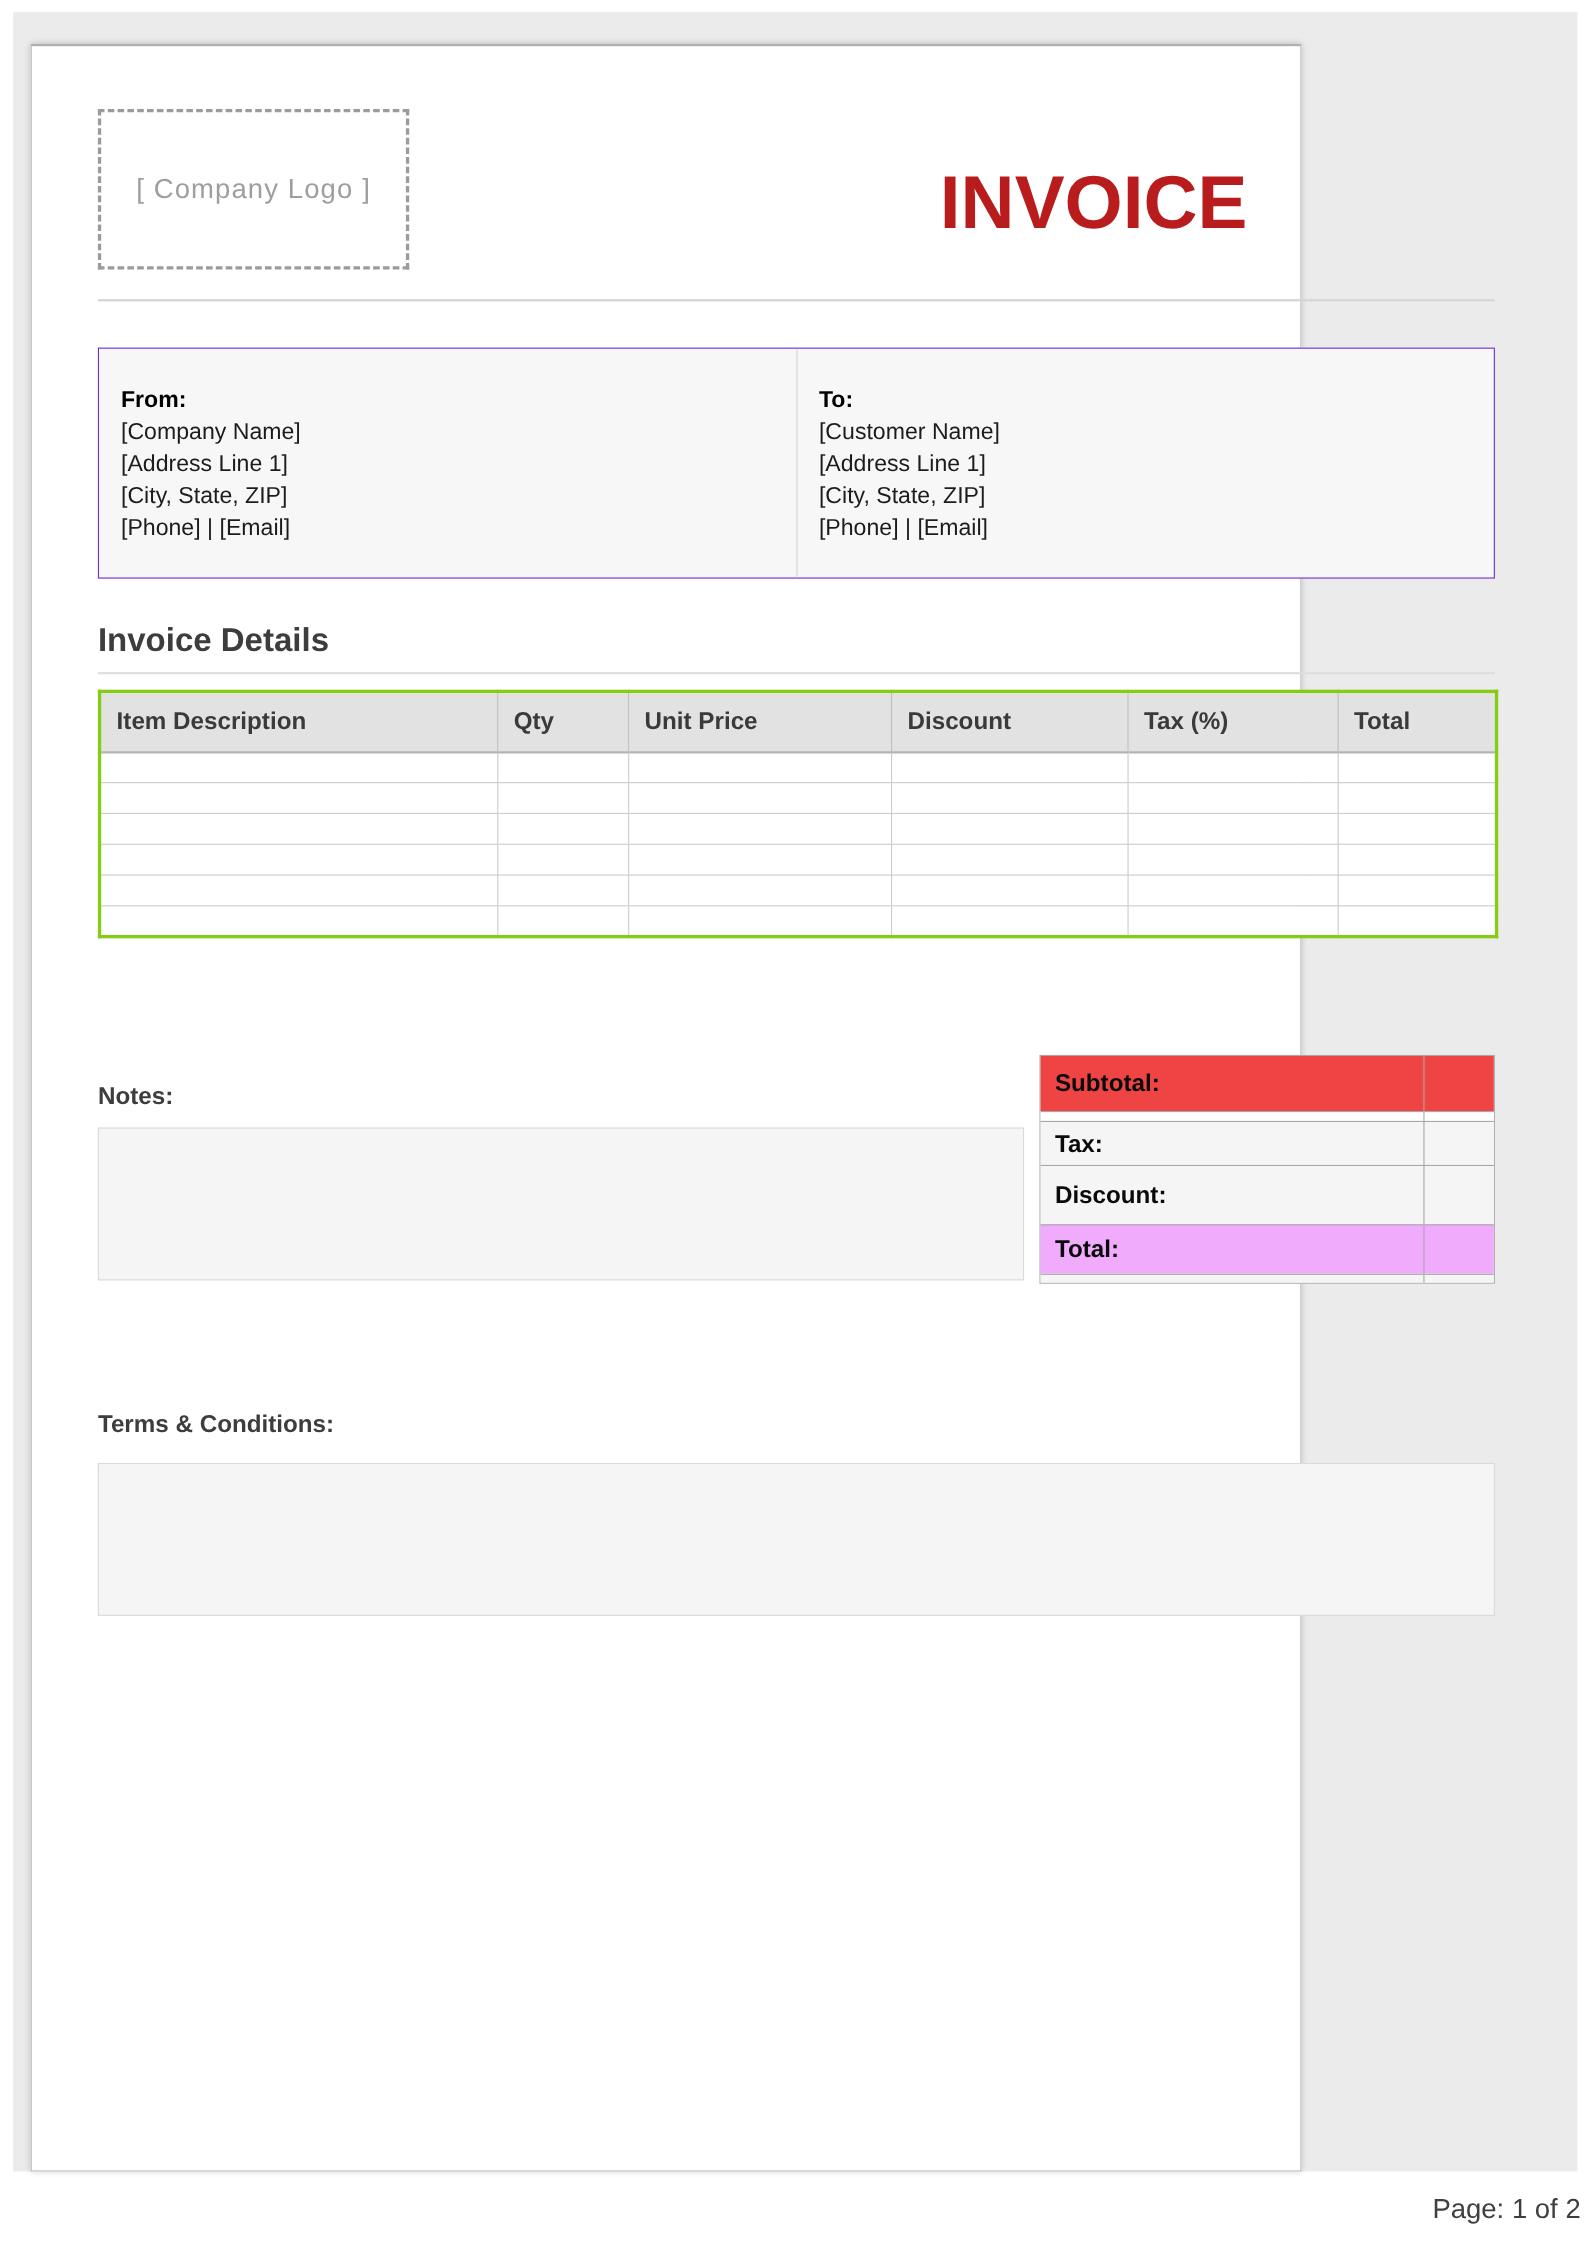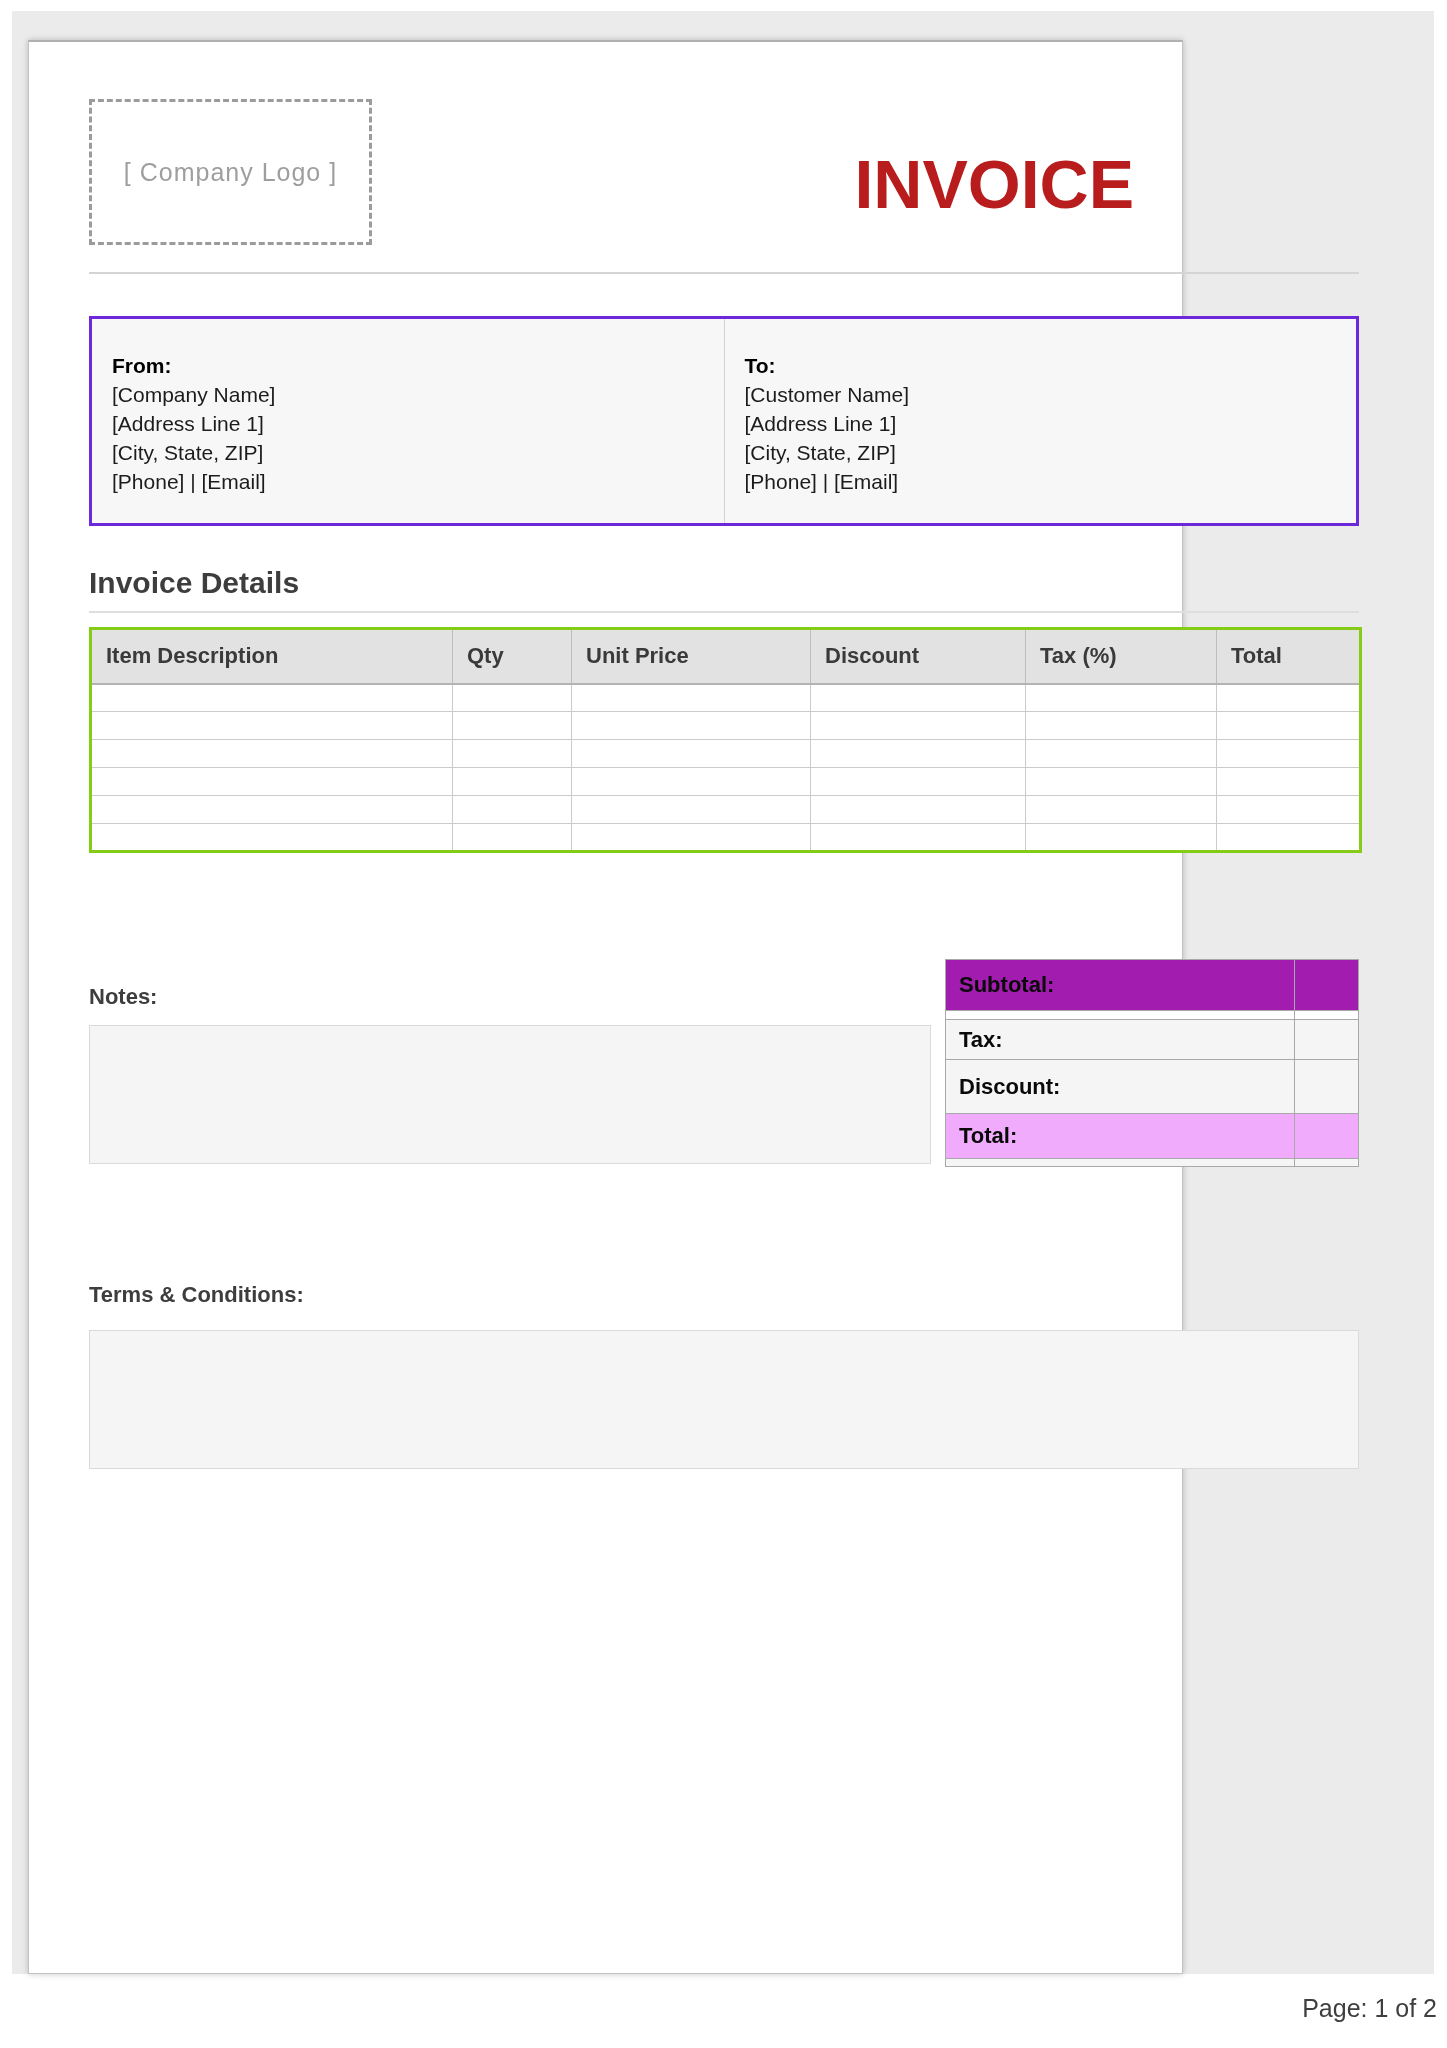--- a/index.html
+++ b/index.html
@@ -19,21 +19,21 @@
   .logo-text { color:#9e9e9e; font-size:25px; letter-spacing:1px; }
 
   .invoice-title { position:absolute; right:48px; top:112px; font-size:68px;
     font-weight:bold; color:#b91c1c; line-height:60px; }
 
   .header-divider { position:absolute; left:60px; top:230px; width:1270px; height:2px;
     background:#d4d4d4; }
 
   
   .fromto { position:absolute; left:60px; top:274px; width:1270px; height:210px;
-    background:#f7f7f7; border:3px solid #6d28d9; display:flex; }
+    background:#f7f7f7; border:1px solid #6d28d9; display:flex; }
   .party { flex:1; padding:32px 20px 0 20px; font-size:21px; line-height:29px; color:#1c1c1c; }
   .party.to { border-left:1px solid #d3d3d3; }
   .party-label { font-weight:bold; color:#000000; }
 
   
   .section-heading { position:absolute; left:60px; top:524px; font-size:30px;
     font-weight:bold; color:#3d3d3d; }
   .heading-underline { position:absolute; left:60px; top:569px; width:1270px; height:2px;
     background:#dedede; }
 
@@ -49,21 +49,21 @@
     font-weight:bold; color:#3d3d3d; }
   .notes-box { position:absolute; left:60px; top:983px; width:842px; height:139px;
     background:#f5f5f5; border:1px solid #dadada; }
 
   .totals { position:absolute; left:916px; top:917px; width:414px;
     border:1px solid #a8a8a8; background:#ffffff; }
   .totals-row { display:flex; align-items:center; }
   .totals-row + .totals-row { border-top:1px solid #a8a8a8; }
   .totals-label { flex:1; padding-left:13px; font-size:22px; font-weight:bold; color:#0a0a0a; }
   .totals-value { width:64px; align-self:stretch; border-left:1px solid #a8a8a8; }
-  .row-subtotal { height:50px; background:#a21caf; }
+  .row-subtotal { height:50px; background:#ef4444; }
   .row-spacer-a { height:9px; background:#ffffff; }
   .row-tax { height:40px; background:#f5f5f5; }
   .row-discount { height:54px; background:#f5f5f5; }
   .row-total { height:45px; background:#f0abfc;gap:48px; }
   .row-spacer-b { height:8px; background:#f5f5f5; }
 
   
   .terms-label { position:absolute; left:60px; top:1240px; font-size:22px;
     font-weight:bold; color:#3d3d3d; }
   .terms-box { position:absolute; left:60px; top:1288px; width:1270px; height:139px;

